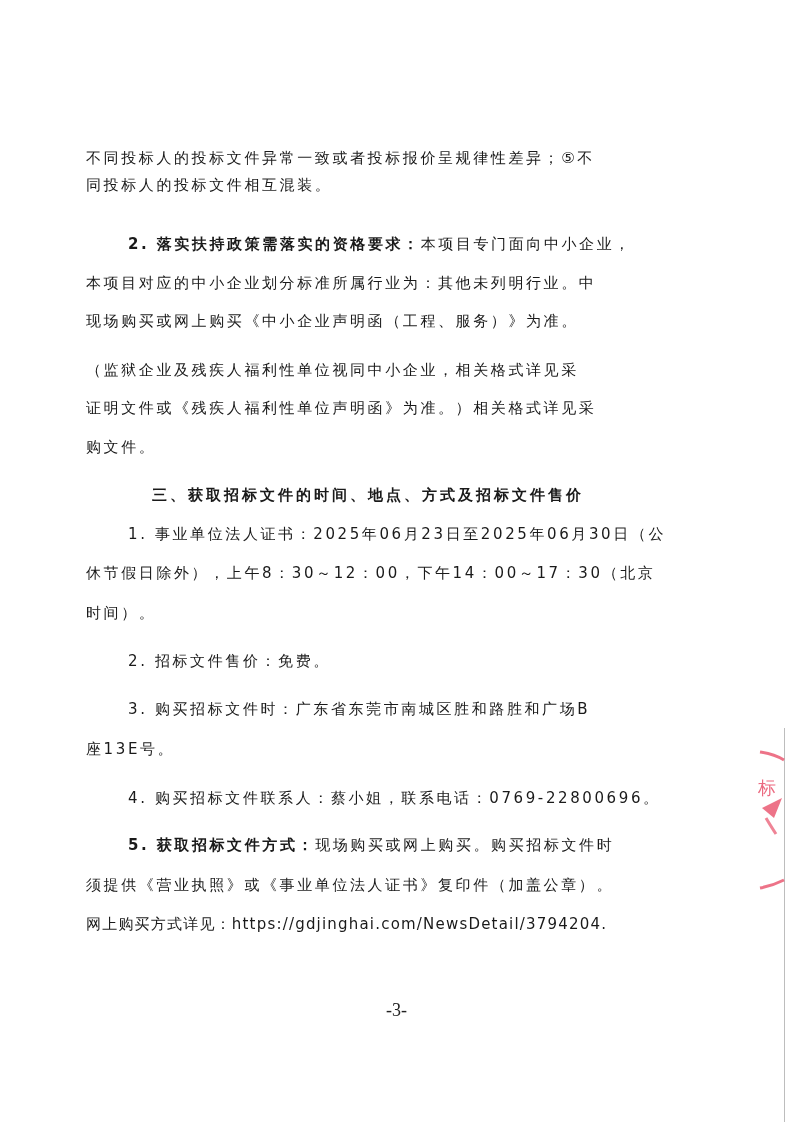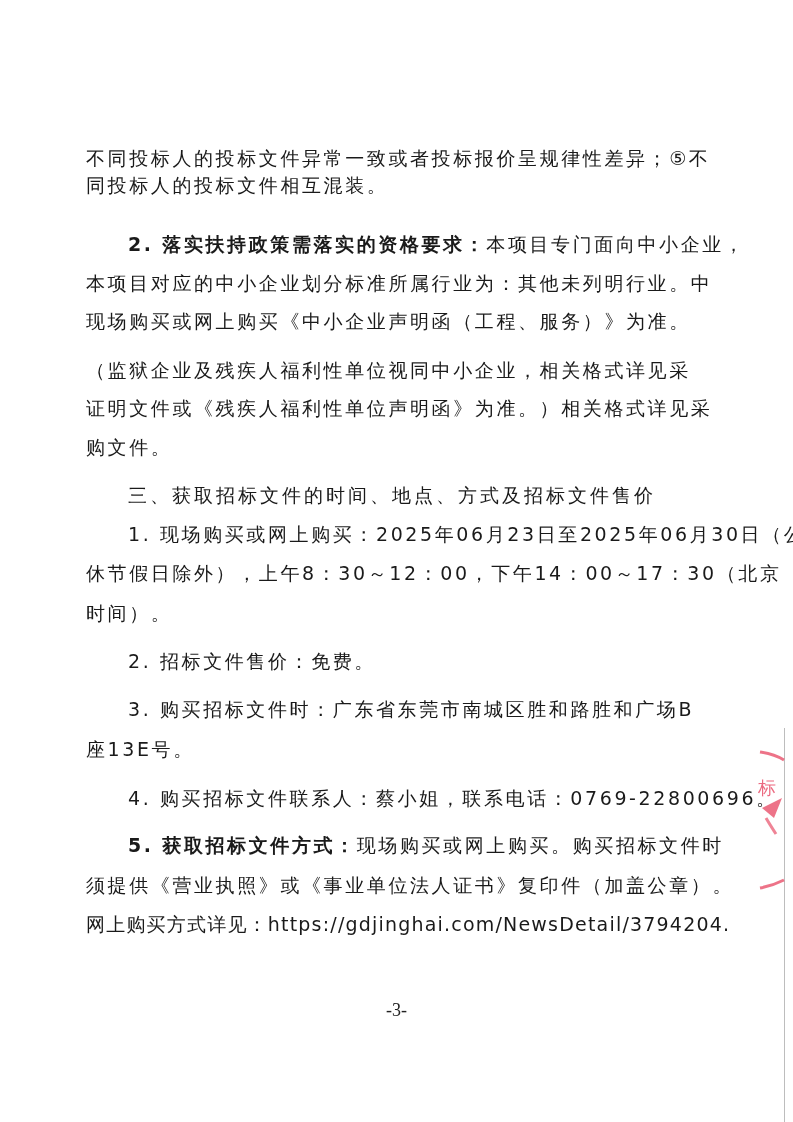--- a/index.html
+++ b/index.html
@@ -1,22 +1,22 @@
 <!DOCTYPE html>
 <html><head>
   <meta charset="utf-8">
   <style>
     html, body { margin: 0; padding: 0; background: #ffffff; }
     body { width: 793px; height: 1122px; position: relative; overflow: hidden;
       font-family: "DejaVu Sans", "Liberation Sans", sans-serif; color: #1a1a1a; }
-    .line { position: absolute; left: 86px; white-space: nowrap; font-size: 19px;
+    .line { position: absolute; left: 86px; white-space: nowrap; font-size: 15px;
       line-height: 26px; letter-spacing: 2.6px; }
     .indent { left: 128px; }
     .bold { font-weight: bold; }
-    .head { font-weight: normal; letter-spacing: 3px; }
+    .head { font-weight: bold; letter-spacing: 3px; margin-left: 24px; }
     .page-num { position: absolute; left: 0; width: 793px; top: 1000px; text-align: center;
       font-family: "Liberation Serif", serif; font-size: 18px; color: #222; }
     .edge-line { position: absolute; left: 784px; top: 728px; width: 1px; height: 394px; background: #bdbdbd; }
     .stamp { position: absolute; left: 752px; top: 748px; width: 40px; height: 160px; }
     .stamp-char { position: absolute; left: 6px; top: 28px; font-size: 18px; color: #e8506a;
       font-family: "DejaVu Serif", serif; opacity: 0.85; }
   </style>
 </head>
 <body>
 
@@ -32,21 +32,21 @@
   <div class="line" style="top:270px">本项目对应的中小企业划分标准所属行业为：其他未列明行业。中</div>
   <div class="line" style="top:308px">现场购买或网上购买《中小企业声明函（工程、服务）》为准。</div>
   <div class="line" style="top:357px">（监狱企业及残疾人福利性单位视同中小企业，相关格式详见采</div>
   <div class="line" style="top:395px">证明文件或《残疾人福利性单位声明函》为准。）相关格式详见采</div>
   <div class="line" style="top:434px">购文件。</div>
 
   <div class="line indent head" style="top:482px">三、获取招标文件的时间、地点、方式及招标文件售价</div>
 
   <div class="line indent" style="top:521px">
     <span>1.</span>
-    <span>现场购买或网上购买：</span><span>2025年06月23日至2025年06月30日（公</span>
+    <span>事业单位法人证书：</span><span>2025年06月23日至2025年06月30日（公</span>
   </div>
   <div class="line" style="top:560px">休节假日除外），上午8：30～12：00，下午14：00～17：30（北京</div>
   <div class="line" style="top:600px">时间）。</div>
 
   <div class="line indent" style="top:648px">
     <span>2.</span>
     <span>招标文件售价：</span><span>免费。</span>
   </div>
 
   <div class="line indent" style="top:696px">

